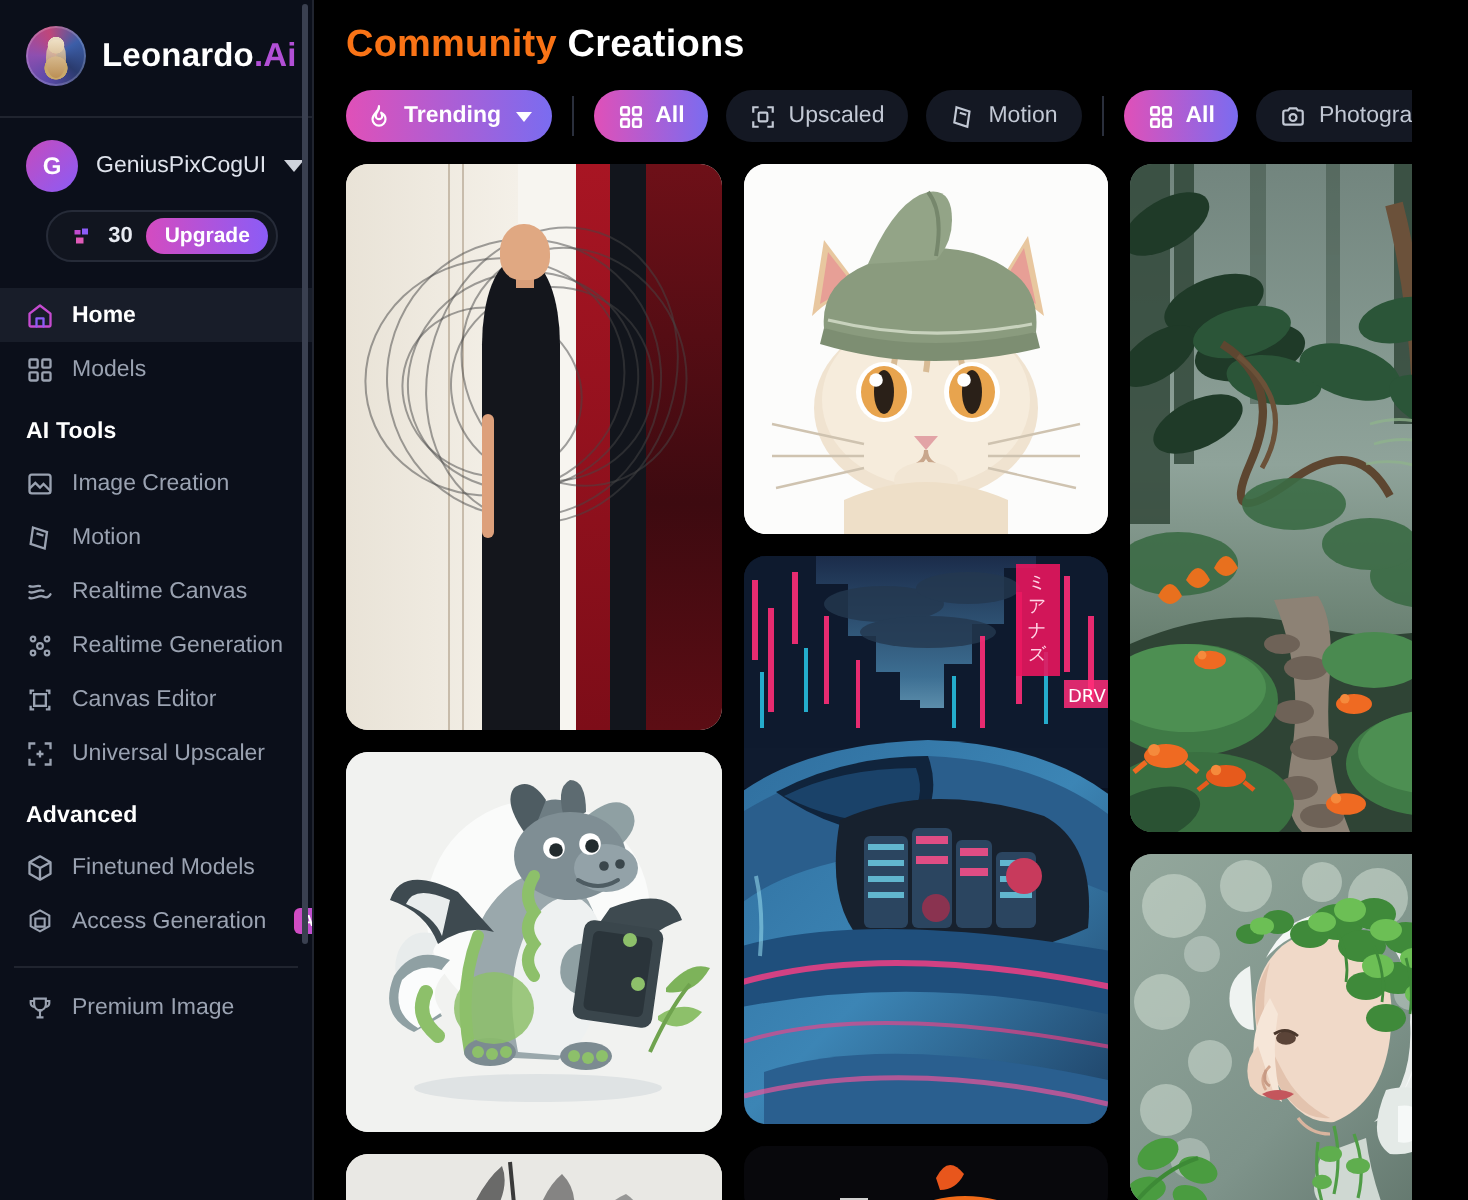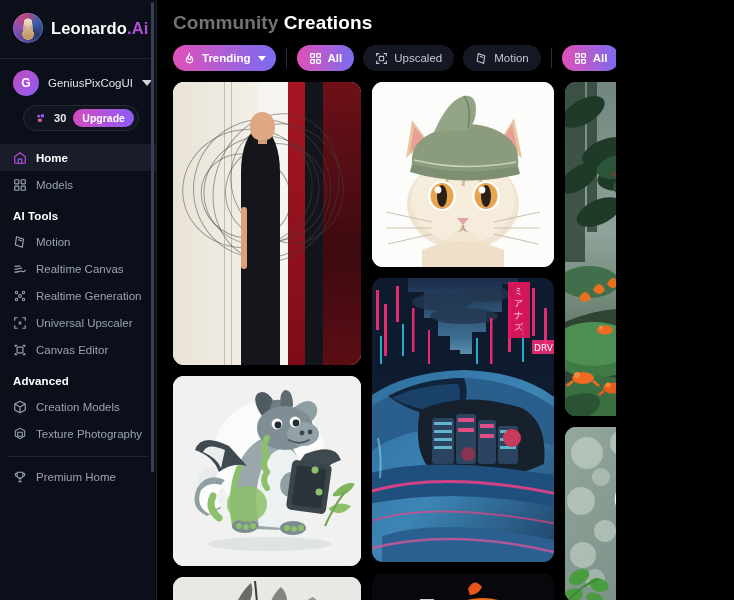--- a/index.html
+++ b/index.html
@@ -3,21 +3,21 @@
 <meta charset="utf-8">
 <style>
   * { margin:0; padding:0; box-sizing:border-box; }
   html, body {
     width:734px; height:600px;
     background:#000;
     font-family:"Liberation Sans", sans-serif;
     overflow:hidden;
     -webkit-font-smoothing:antialiased;
   }
-  .app { display:flex; width:616px; height:600px; position:relative; }
+  .app { display:flex; width:706px; height:600px; position:relative; }
 
   
   .sidebar {
     width:157px; height:600px; flex:0 0 157px;
     background:#0b0f1a;
     border-right:1px solid #20242f;
     position:relative;
     overflow:hidden;
   }
   .brand {
@@ -90,21 +90,21 @@
     border-radius:3px; padding:2px 4px; margin-left:5px;
   }
   .nav-sep { height:1px; background:#20242f; margin:9px 7px 6px 7px; }
 
   .sb-scroll { position:absolute; right:2px; top:2px; width:3px; height:470px;
                background:#3a4050; border-radius:3px; }
 
   
   .main { flex:1; height:600px; background:#000; position:relative; overflow:hidden; }
   .page-title { font-size:19px; font-weight:700; color:#fff; padding:12px 0 0 16px; letter-spacing:.1px; }
-  .page-title .accent { color:#737373; }
+  .page-title .accent { color:#f97316; }
 
   .filters { display:flex; align-items:center; gap:9px; padding:11px 0 0 16px; }
   .chip {
     display:flex; align-items:center; gap:6px;
     height:26px; padding:0 12px; border-radius:14px;
     font-size:11.5px; color:#c2c8d4; background:#141823;
     white-space:nowrap; cursor:pointer; flex:0 0 auto;
   }
   .chip .ic { width:13px; height:13px; flex:0 0 13px; display:block; }
   .chip.grad { background:linear-gradient(90deg,#e050b8,#7a6cf0); color:#fff; font-weight:600; }
@@ -204,20 +204,27 @@
             <rect x="3" y="14" width="7" height="7" rx="1"></rect>
             <rect x="14" y="14" width="7" height="7" rx="1"></rect>
           </svg>
         <span class="nav-label">Models</span>
       </div>
 
       <div class="section-title">AI Tools</div>
 
       <div class="nav-item">
         <svg class="ic" viewBox="0 0 24 24" fill="none" stroke="#9aa2b1" stroke-width="2">
+            <rect x="3" y="4" width="18" height="16" rx="2"></rect>
+            <path d="M3 16l5-5 4 4 3-3 6 6"></path>
+          </svg>
+        <span class="nav-label">Image Creation</span>
+      </div>
+      <div class="nav-item">
+        <svg class="ic" viewBox="0 0 24 24" fill="none" stroke="#9aa2b1" stroke-width="2">
             <path d="M6 3l12 4-2 14-12-4z"></path>
             <path d="M9 8l6 2"></path>
           </svg>
         <span class="nav-label">Motion</span>
       </div>
       <div class="nav-item">
         <svg class="ic" viewBox="0 0 24 24" fill="none" stroke="#9aa2b1" stroke-width="2" stroke-linecap="round">
             <path d="M3 17c4 2 8-3 12-1s6-2 6-2"></path>
             <path d="M3 12c4 2 8-3 12-1"></path>
             <path d="M3 7c3 1.5 6-1 9 0"></path>
@@ -229,60 +236,60 @@
             <circle cx="6" cy="6" r="2"></circle>
             <circle cx="18" cy="6" r="2"></circle>
             <circle cx="6" cy="18" r="2"></circle>
             <circle cx="18" cy="18" r="2"></circle>
             <circle cx="12" cy="12" r="2.5"></circle>
           </svg>
         <span class="nav-label">Realtime Generation</span>
       </div>
       <div class="nav-item">
         <svg class="ic" viewBox="0 0 24 24" fill="none" stroke="#9aa2b1" stroke-width="2">
+            <path d="M4 7V4h3M17 4h3v3M20 17v3h-3M7 20H4v-3"></path>
+            <rect x="7" y="7" width="10" height="10"></rect>
+          </svg>
+        <span class="nav-label">Canvas Editor</span>
+      </div>
+      <div class="nav-item">
+        <svg class="ic" viewBox="0 0 24 24" fill="none" stroke="#9aa2b1" stroke-width="2">
             <path d="M3 8V3h5M16 3h5v5M21 16v5h-5M8 21H3v-5"></path>
             <path d="M9 12h6M12 9v6"></path>
           </svg>
         <span class="nav-label">Universal Upscaler</span>
-      </div>
-      <div class="nav-item">
-        <svg class="ic" viewBox="0 0 24 24" fill="none" stroke="#9aa2b1" stroke-width="2">
-            <path d="M4 7V4h3M17 4h3v3M20 17v3h-3M7 20H4v-3"></path>
-            <rect x="7" y="7" width="10" height="10"></rect>
-          </svg>
-        <span class="nav-label">Canvas Editor</span>
       </div>
 
       <div class="section-title">Advanced</div>
 
       <div class="nav-item">
         <svg class="ic" viewBox="0 0 24 24" fill="none" stroke="#9aa2b1" stroke-width="2" stroke-linejoin="round">
             <path d="M12 2l9 5v10l-9 5-9-5V7z"></path>
             <path d="M12 12l9-5M12 12v10M12 12L3 7"></path>
           </svg>
-        <span class="nav-label">Creation Models</span>
+        <span class="nav-label">Finetuned Models</span>
       </div>
       <div class="nav-item">
         <svg class="ic" viewBox="0 0 24 24" fill="none" stroke="#9aa2b1" stroke-width="1.8">
             <path d="M12 2l8 4.5v9L12 20 4 15.5v-9z"></path>
             <path d="M8 9h8v7H8z"></path>
           </svg>
-        <span class="nav-label">Texture Photography</span>
+        <span class="nav-label">Access Generation</span>
         <span class="alpha-badge">Alpha</span>
       </div>
 
       <div class="nav-sep"></div>
 
       <div class="nav-item">
         <svg class="ic" viewBox="0 0 24 24" fill="none" stroke="#9aa2b1" stroke-width="1.8">
             <path d="M7 4h10v5a5 5 0 0 1-10 0z"></path>
             <path d="M7 6H4v2a3 3 0 0 0 3 3M17 6h3v2a3 3 0 0 1-3 3"></path>
             <path d="M10 14h4M9 20h6M12 14v6"></path>
           </svg>
-        <span class="nav-label">Premium Home</span>
+        <span class="nav-label">Premium Image</span>
       </div>
       <div class="nav-item">
         
         
       </div>
 
     </nav>
 
     <div class="sb-scroll"></div>
   </aside>

